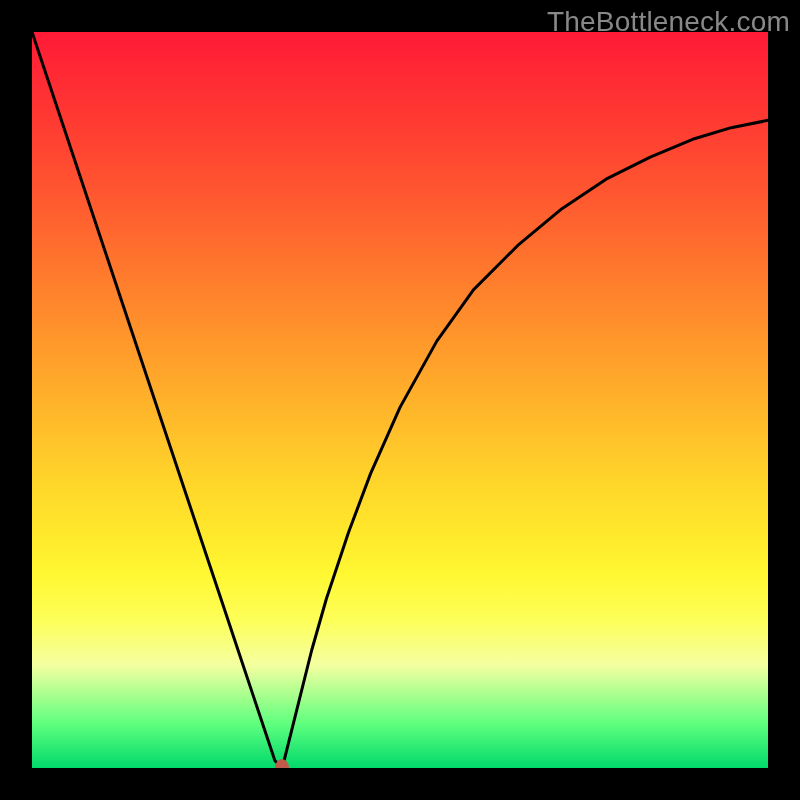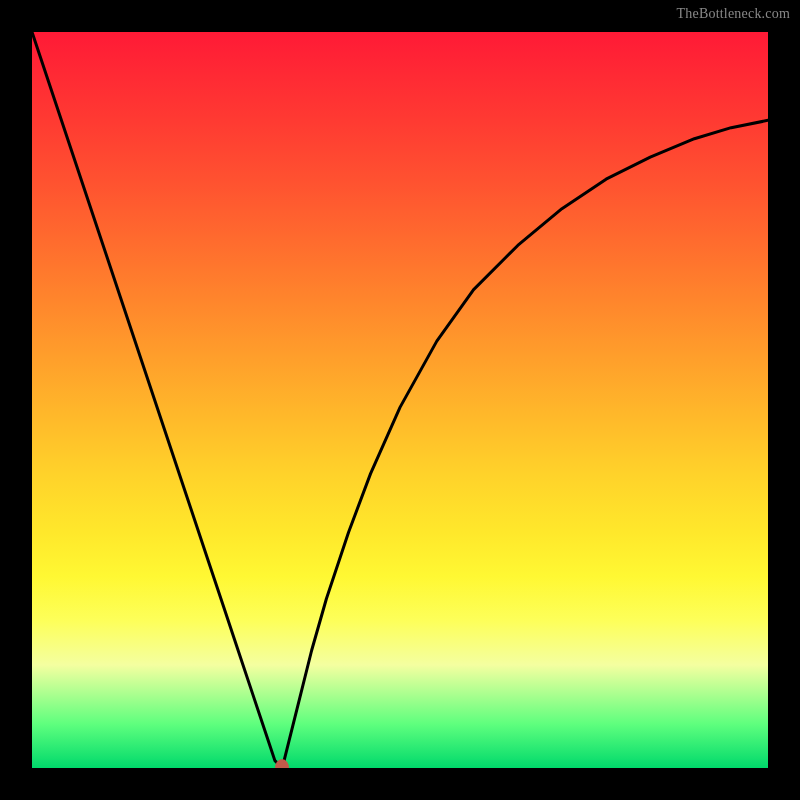--- a/index.html
+++ b/index.html
@@ -40,22 +40,22 @@
       #fdff5a 80%,
       #f4ffa0 86%,
       #5fff7e 94%,
       #00d96b 100%
     );
   }
   .watermark {
     position: absolute;
     top: 6px;
     right: 10px;
-    font-family: Liberation Serif, serif;
-    font-size: 14px;
+    font-family: Liberation Sans, sans-serif;
+    font-size: 28px;
     color: #888;
     letter-spacing: 0.2px;
     user-select: none;
   }
   svg.curve {
     position: absolute;
     left: 0;
     top: 0;
   }
   .marker {

